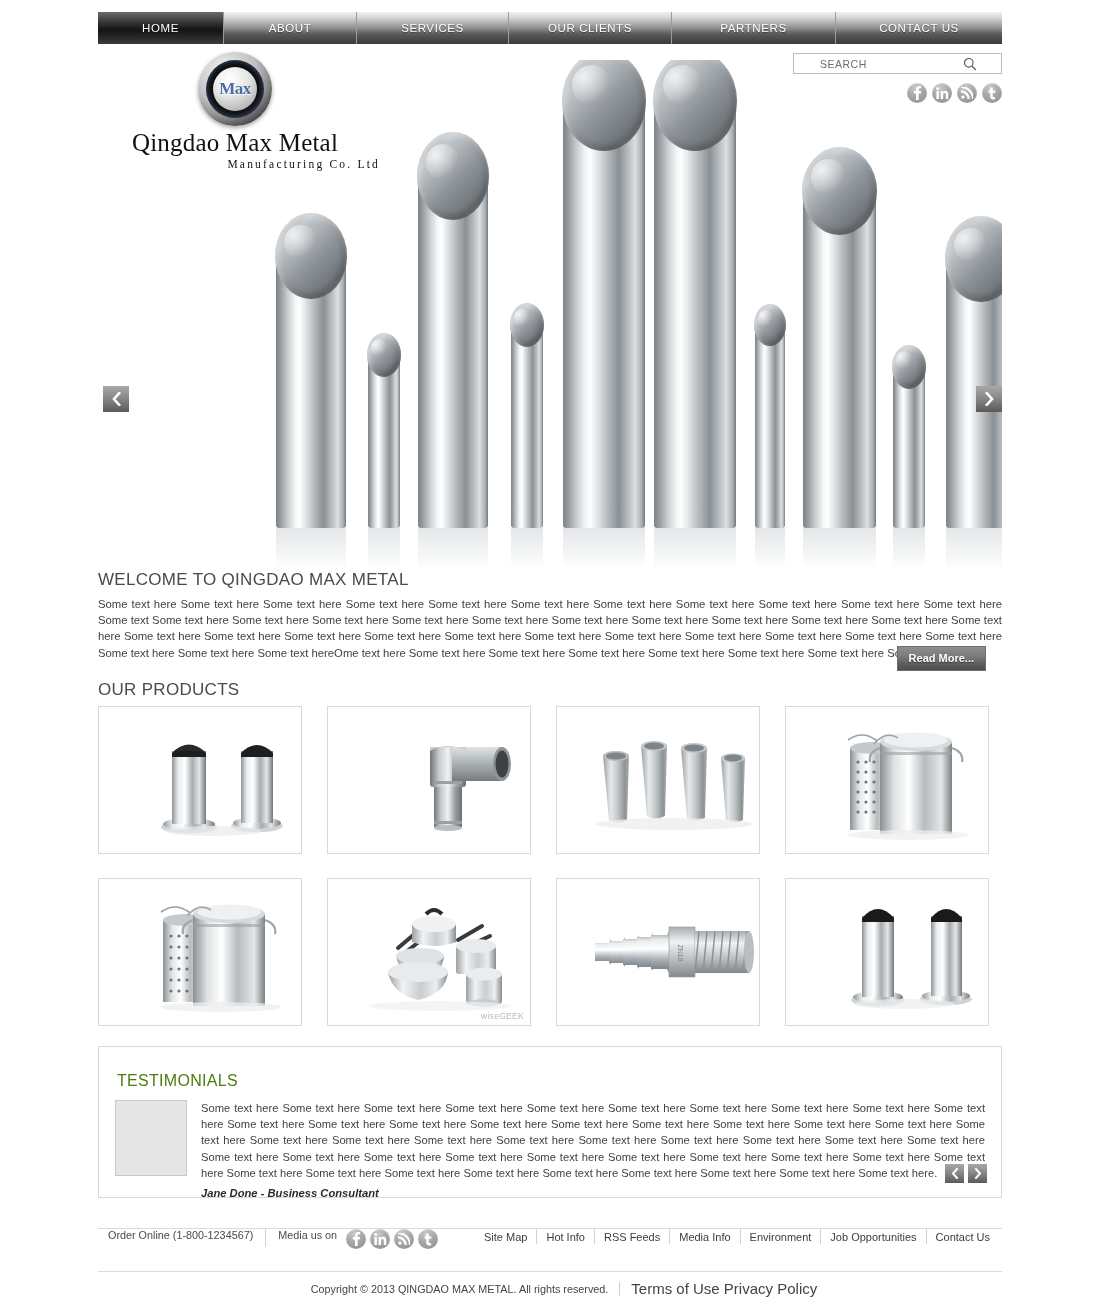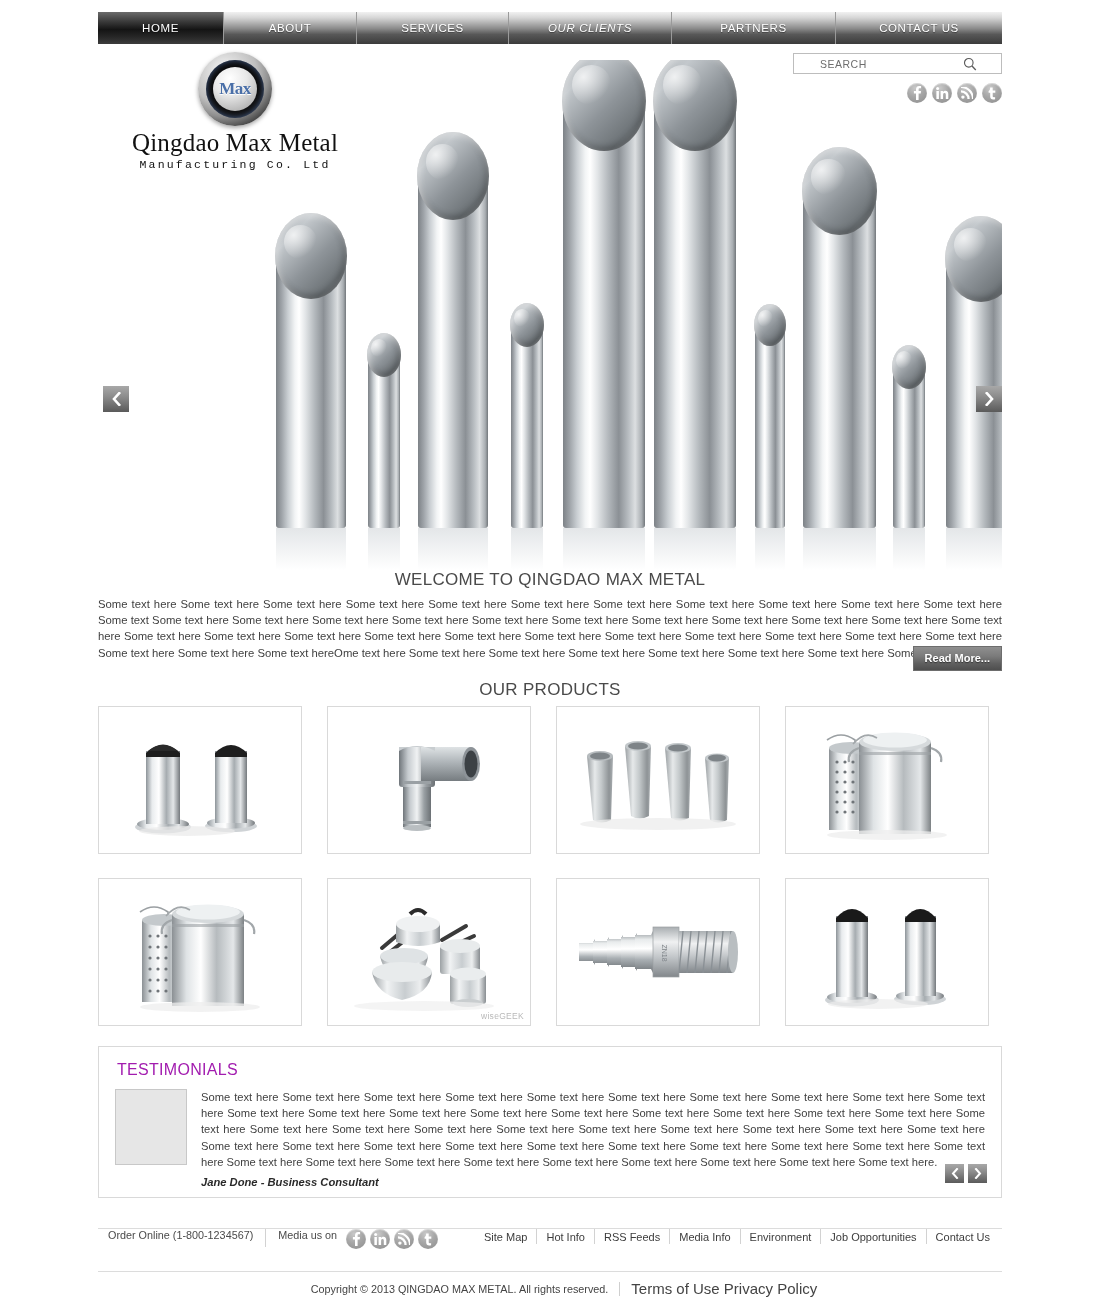--- a/index.html
+++ b/index.html
@@ -27,21 +27,21 @@
     text-shadow: 0 1px 1px rgba(0,0,0,.45);
   }
   .nav-item:last-child { border-right: none; }
   .nav-item.active {
     background: linear-gradient(to bottom, #6b6b6b 0%, #3a3a3a 30%, #141414 55%, #242424 75%, #3c3c3c 100%);
     color:#fff;
   }
   .nav-w1 { width: 126px; }
   .nav-w2 { width: 133px; }
   .nav-w3 { width: 152px; }
-  .nav-w4 { width: 163px; font-style: italic; }
+  .nav-w4 { width: 163px; }
   .nav-w5 { width: 164px; }
   .nav-w6 { width: 166px; }
 
   
   .logo-wrap { position: absolute; left: 90px; top: 52px; width: 290px; text-align: center; }
   .logo-badge {
     width: 74px; height: 74px; margin: 0 auto 4px auto; border-radius: 50%;
     background:
       radial-gradient(circle at 36% 28%, #ffffff 0%, #dcdcdc 22%, #bfbfbf 45%, #8e8e8e 62%, #4a4a4a 78%, #111 92%);
     position: relative;
@@ -62,22 +62,22 @@
     position:absolute; left:0; right:0; top:50%; transform: translateY(-52%);
     text-align:center; font-family:"Liberation Serif", serif; font-weight:bold;
     font-size: 17px; color:#4a6fa8; letter-spacing:-.5px; z-index:3;
     text-shadow: 0 1px 0 #fff;
   }
   .logo-title {
     font-family: "Liberation Serif", serif; font-size: 25px; color:#111;
     letter-spacing: .2px; line-height: 1.05; white-space: nowrap;
   }
   .logo-sub {
-    font-family: Liberation Mono, monospace; font-size: 11.5px; color:#111;
-    letter-spacing: 2.2px; margin-top: 2px; white-space: nowrap;
+    font-family: Liberation Serif, serif; font-size: 11.5px; color:#111;
+    letter-spacing: 2.2px; margin-top: 2px; white-space: nowrap; text-align: right;
   }
 
   
   .search-box {
     position:absolute; right: 97px; top: 53px; width: 209px; height: 21px;
     border: 1px solid #bdbdbd; background:#fff;
     display:flex; align-items:center; padding: 0 24px;
   }
   .search-input {
     border:0; outline:0; flex:1; height:19px; font-size: 10.5px;
@@ -134,51 +134,50 @@
   }
   .slide-arrow svg { display:block; }
   .arrow-left { left: 103px; }
   .arrow-right { right: 97px; }
 
   
   .welcome { position:absolute; left:98px; top:570px; width:904px; }
   .sec-title {
     font-size: 17px; color:#4a4a4a; letter-spacing:.3px; font-weight:normal;
     margin:0 0 6px 0;
-    text-align:center;
   }
   .body-copy {
     font-size: 11.3px; color:#3f3f3f; line-height: 16.2px; text-align: justify;
     margin: 0;
   }
   .readmore {
-    position:absolute; right:0; top: 76px;
+    position:absolute; right:16px; top: 76px;
     background: linear-gradient(to bottom, #8f8f8f 0%, #7b7b7b 40%, #5f5f5f 72%, #4e4e4e 100%);
     color:#fff; font-size:11px; font-weight:bold; padding: 5px 11px 6px 11px;
     border:1px solid #6d6d6d; cursor:pointer;
     text-shadow:0 1px 1px rgba(0,0,0,.5);
   }
 
   
   .products { position:absolute; left:98px; top:680px; width:904px; }
   .prod-grid { display:grid; grid-template-columns: repeat(4, 204px); gap: 24px 25px; margin-top: 6px; }
   .prod-cell {
     width:204px; height:148px; border:1px solid #d9d9d9; background:#fff;
-    display:flex; align-items:center; justify-content:center; cursor:pointer;
+    display:flex; align-items:center; justify-content:flex-end; cursor:pointer;
     position:relative; overflow:hidden;
   }
   .prod-cell svg { display:block; }
   .wm { position:absolute; right:6px; bottom:4px; font-size:8.5px; color:#b9b9b9; letter-spacing:.3px;}
 
   
   .testi {
     position:absolute; left:98px; top:1046px; width:904px; height: 152px;
     border:1px solid #d9d9d9; background:#fff; padding: 14px 16px 10px 16px;
   }
-  .testi h2 { font-size:16px; color:#a21caf; font-weight:normal; margin:0 0 10px 2px; letter-spacing:.3px;}
+  .testi h2 { font-size:16px; color:#4d7c0f; font-weight:normal; margin:11px 0 10px 2px; letter-spacing:.3px;}
   .testi-body { display:flex; gap: 14px; }
   .testi-thumb {
     width: 72px; height: 76px; border:1px solid #c8c8c8; background:#e6e6e6; flex:0 0 auto;
   }
   .testi-text { flex:1; }
   .testi-text p { margin:0; font-size:11.2px; line-height:16.2px; color:#3f3f3f; text-align:justify; }
   .testi-author { margin-top:6px; font-size:11.2px; font-weight:bold; font-style:italic; color:#2a2a2a; }
   .testi-nav { position:absolute; right:14px; bottom: 14px; display:flex; gap:4px; }
   .tnav {
     width:19px; height:19px; cursor:pointer;

